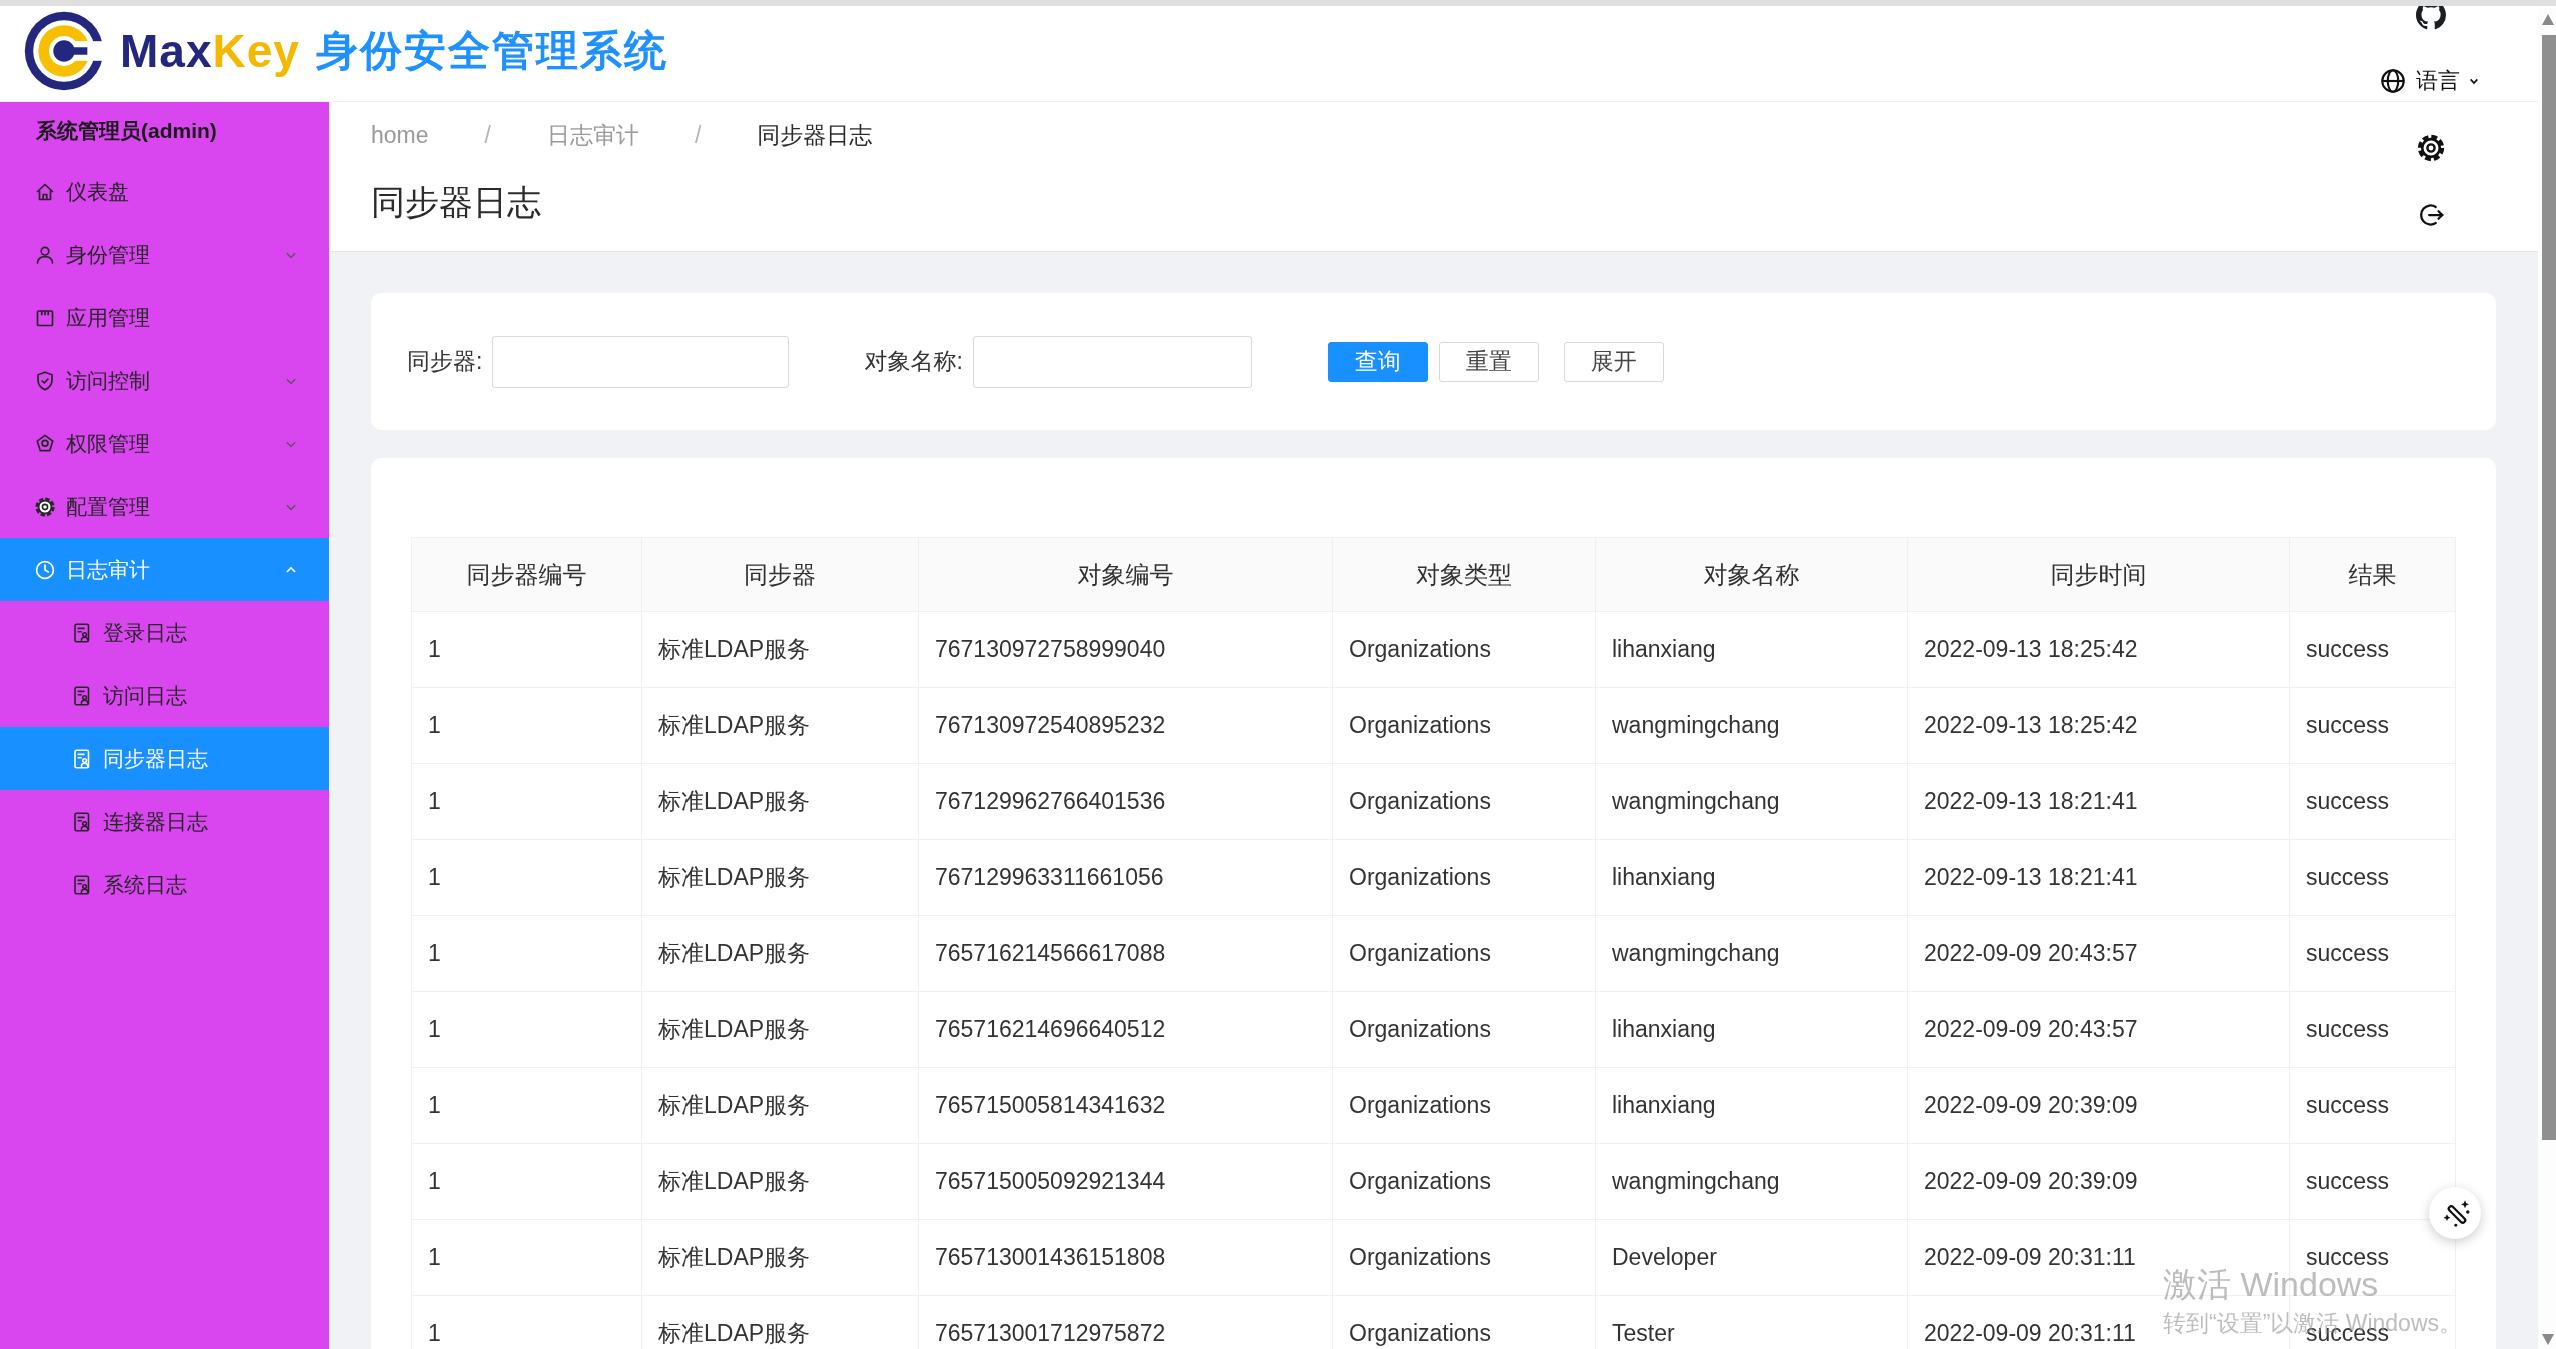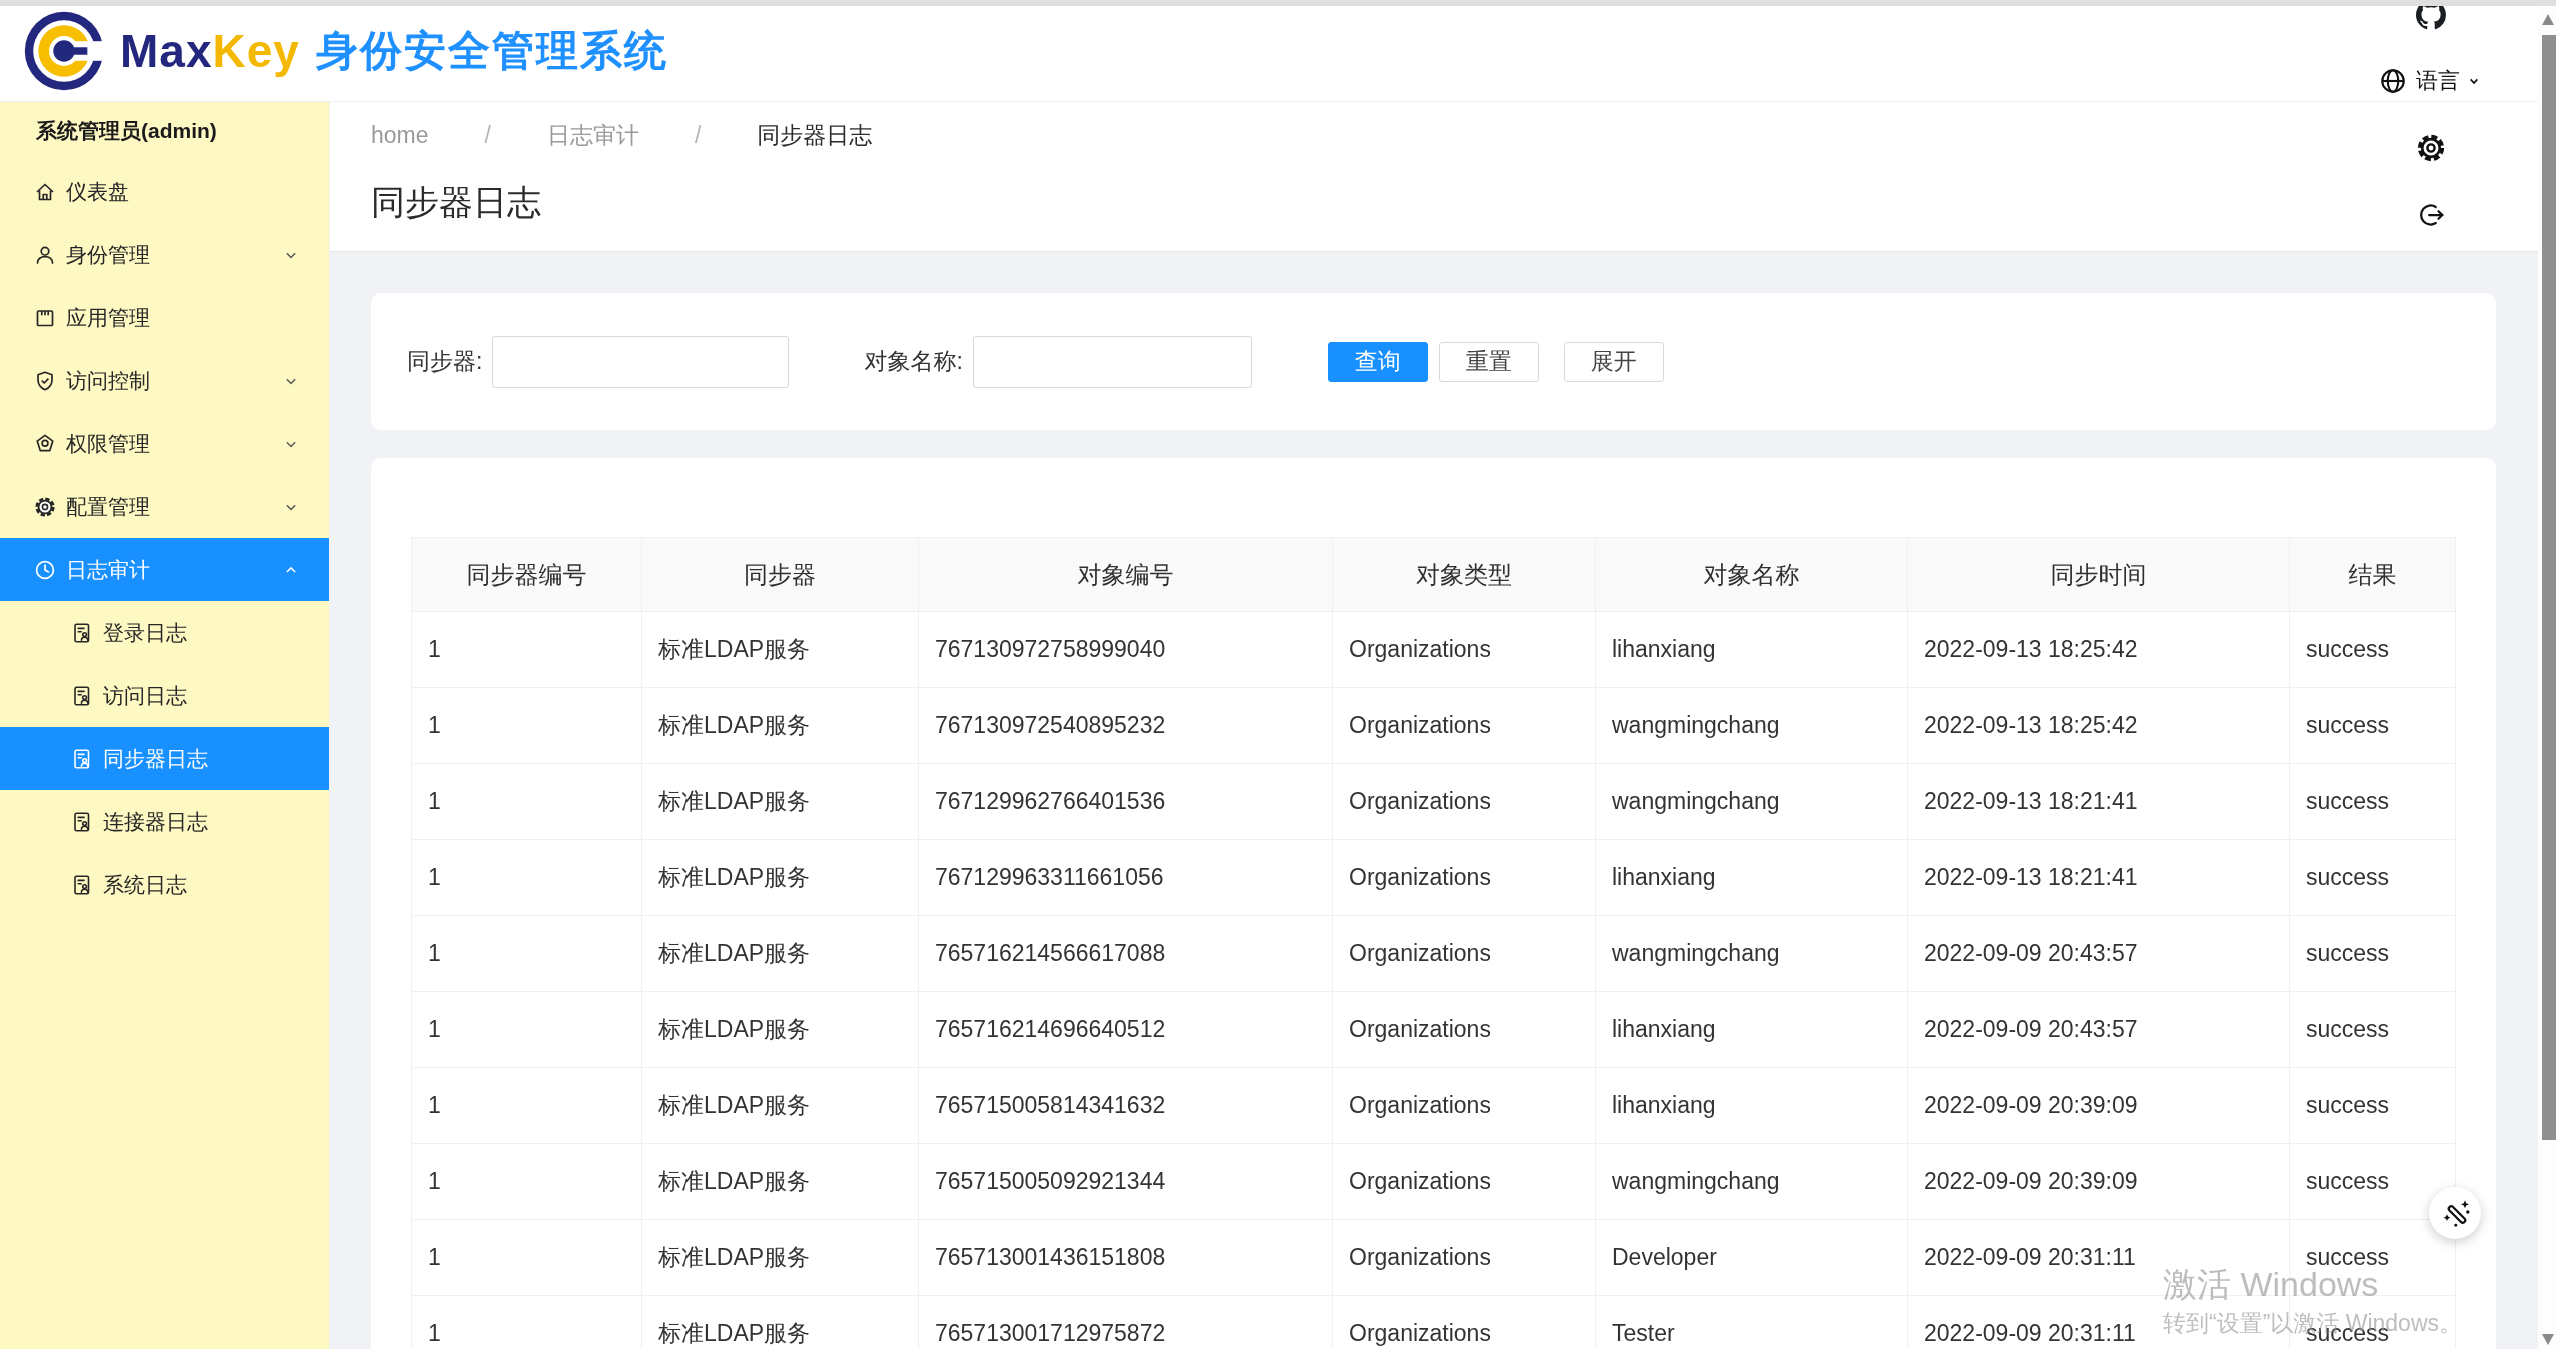--- a/index.html
+++ b/index.html
@@ -20,21 +20,21 @@
   .logo-wrap svg { display:block; }
   .brand-text { margin-left:14px; font-size:46px; font-weight:bold; letter-spacing:1px; white-space:nowrap; }
   .brand-max { color:#23277d; }
   .brand-key { color:#f5b800; }
   .brand-subtitle { color:#1e90ff; font-size:42px; font-weight:bold; margin-left:16px; letter-spacing:2px; }
   .header-actions { position:absolute; right:72px; top:0; height:102px; display:flex; align-items:center; gap:36px;flex-direction:column; }
   .hact { display:flex; align-items:center; cursor:pointer; }
   .lang-label { font-size:22px; color:#111; margin:0 4px 0 8px; }
 
   
-  .sidebar { position:absolute; left:0; top:102px; width:330px; height:1247px; background:#fef9c3;
+  .sidebar { position:absolute; left:0; top:102px; width:330px; height:1247px; background:#d946ef;
     border-right:1px solid #f0f0f0; z-index:10; }
   .sidebar-user { height:58px; display:flex; align-items:center; padding-left:36px;
     font-size:21px; font-weight:bold; color:#1a1a1a; }
   .menu { position:absolute; left:0; top:58px; width:100%; }
   .menu-item { position:relative; height:63px; display:flex; align-items:center; padding-left:33px;
     font-size:21px; color:#262626; cursor:pointer; }
   .menu-item .mi-icon { width:24px; height:24px; flex:0 0 24px; }
   .menu-item .mi-icon svg { display:block; }
   .menu-item .mi-label { margin-left:9px; white-space:nowrap; }
   .menu-item .mi-chevron { position:absolute; right:28px; top:50%; transform:translateY(-50%); width:20px; height:20px; }

